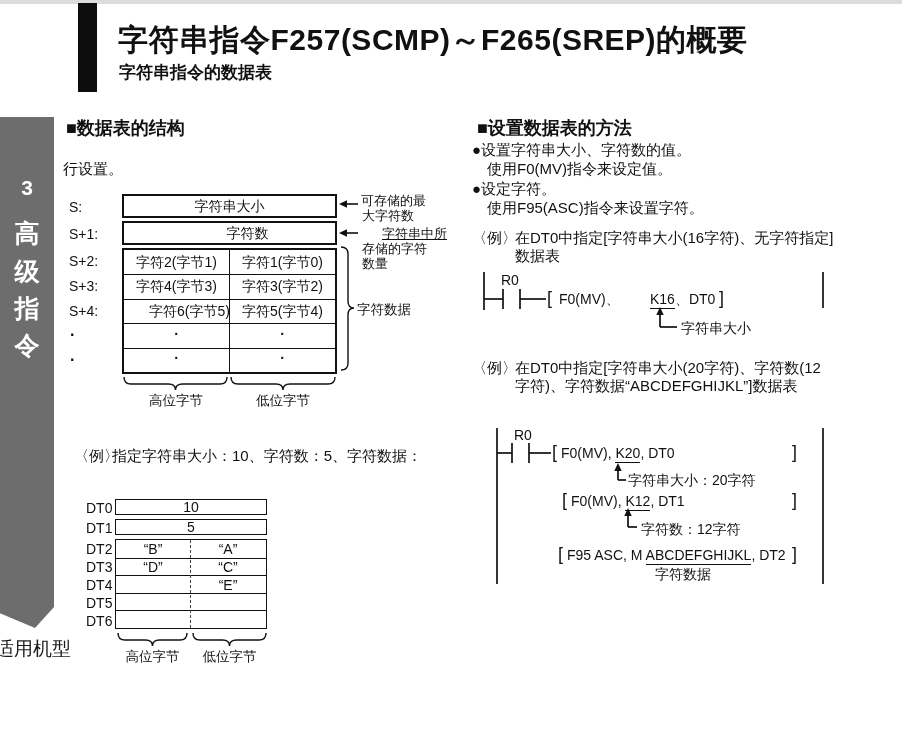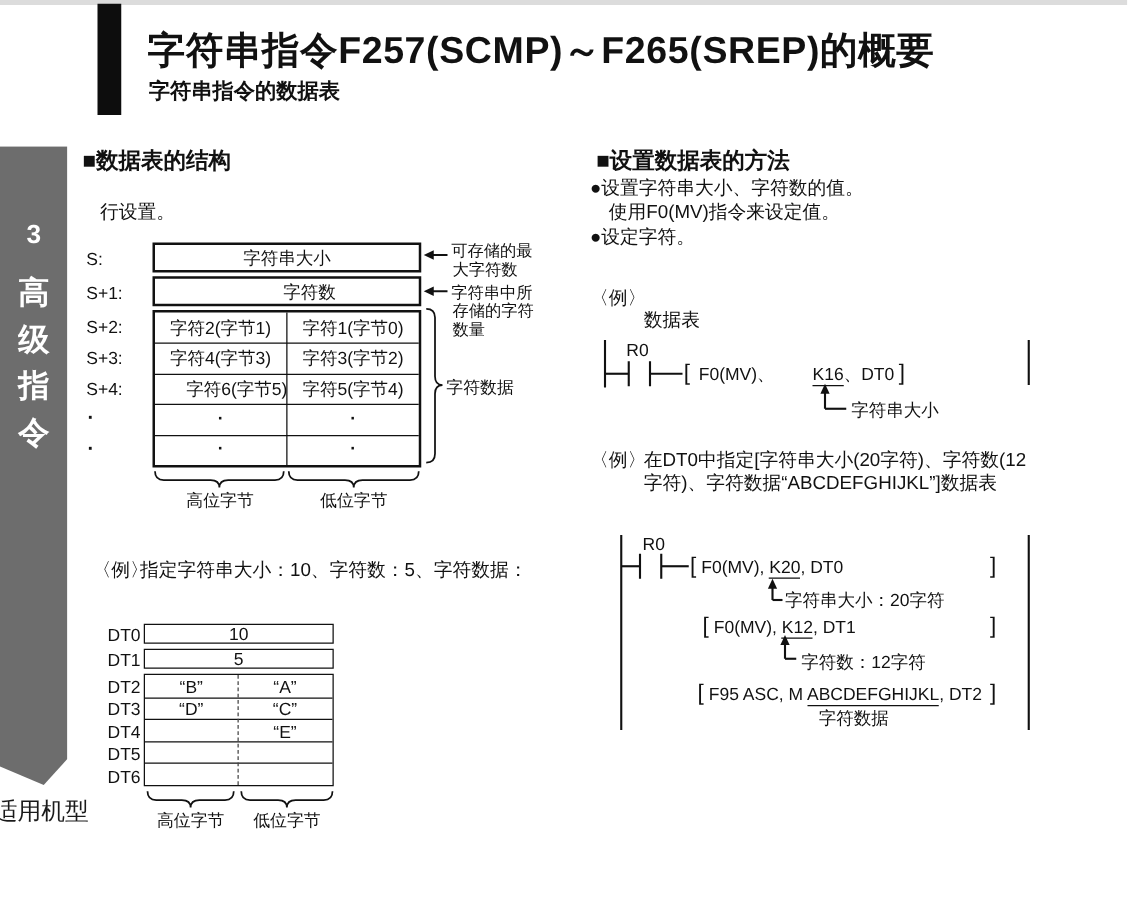--- a/index.html
+++ b/index.html
@@ -42,21 +42,21 @@
 
   <div class="sidebartab"></div>
   <div class="abs sbtext" style="top:176px;font-size:21px;">3</div>
   <div class="abs sbtext" style="top:217px;font-size:25px;">高</div>
   <div class="abs sbtext" style="top:255px;font-size:25px;">级</div>
   <div class="abs sbtext" style="top:292px;font-size:25px;">指</div>
   <div class="abs sbtext" style="top:329px;font-size:25px;">令</div>
   <div class="abs footerlabel">适用机型</div>
 
   <div class="abs h2" style="left:66px;top:116px;">■数据表的结构</div>
-  <div class="abs body15" style="left:80px;top:160px;">行设置。</div>
+  <div class="abs body15" style="left:63px;top:160px;">行设置。</div>
 
   <div class="abs" style="left:69px;top:199px;font-size:14px;">S:</div>
   <div class="abs" style="left:69px;top:226px;font-size:14px;">S+1:</div>
   <div class="abs" style="left:69px;top:253px;font-size:14px;">S+2:</div>
   <div class="abs" style="left:69px;top:278px;font-size:14px;">S+3:</div>
   <div class="abs" style="left:69px;top:303px;font-size:14px;">S+4:</div>
   <div class="abs" style="left:70px;top:326px;font-size:16px;font-weight:bold;">·</div>
   <div class="abs" style="left:70px;top:351px;font-size:16px;font-weight:bold;">·</div>
 
   <div class="box" style="left:122px;top:194px;width:211px;height:20px;">
@@ -78,21 +78,21 @@
     <div class="cell abs" style="left:0;top:53px;width:105px;padding-left:13px;">字符6(字节5)</div>
     <div class="cell abs" style="left:106px;top:53px;width:105px;">字符5(字节4)</div>
     <div class="cell abs" style="left:0;top:76px;width:105px;font-weight:bold;">·</div>
     <div class="cell abs" style="left:106px;top:76px;width:105px;font-weight:bold;">·</div>
     <div class="cell abs" style="left:0;top:100px;width:105px;font-weight:bold;">·</div>
     <div class="cell abs" style="left:106px;top:100px;width:105px;font-weight:bold;">·</div>
   </div>
 
   <div class="abs ann" style="left:361px;top:192px;">可存储的最</div>
   <div class="abs ann" style="left:362px;top:207px;">大字符数</div>
-  <div class="abs ann" style="left:361px;top:225px;">字符串中所</div>
+  <div class="abs ann" style="left:382px;top:225px;text-decoration:underline;">字符串中所</div>
   <div class="abs ann" style="left:362px;top:240px;">存储的字符</div>
   <div class="abs ann" style="left:362px;top:255px;">数量</div>
   <div class="abs bracelabel" style="left:357px;top:301px;">字符数据</div>
   <div class="abs bracelabel" style="left:124px;top:392px;width:104px;text-align:center;">高位字节</div>
   <div class="abs bracelabel" style="left:231px;top:392px;width:104px;text-align:center;">低位字节</div>
 
   <div class="abs body15" style="left:74px;top:447px;">〈例〉</div>
   <div class="abs body15" style="left:112px;top:447px;">指定字符串大小：10、字符数：5、字符数据：</div>
 
   <div class="abs" style="left:86px;top:500px;font-size:14px;">DT0</div>
@@ -122,22 +122,24 @@
     <div class="cell abs" style="left:0;top:37px;width:74px;"></div>
     <div class="cell abs" style="left:75px;top:37px;width:74px;">“E”</div>
   </div>
   <div class="abs bracelabel" style="left:118px;top:648px;width:69px;text-align:center;">高位字节</div>
   <div class="abs bracelabel" style="left:193px;top:648px;width:73px;text-align:center;">低位字节</div>
 
   <div class="abs body15" style="left:472px;top:141px;">●设置字符串大小、字符数的值。</div>
   <div class="abs h2" style="left:477px;top:116px;">■设置数据表的方法</div>
   <div class="abs body15" style="left:487px;top:160px;">使用F0(MV)指令来设定值。</div>
   <div class="abs body15" style="left:472px;top:180px;">●设定字符。</div>
+  <div class="abs body15" style="left:487px;top:199px;">使用F95(ASC)指令来设置字符。</div>
 
   <div class="abs body15" style="left:472px;top:229px;">〈例〉</div>
+  <div class="abs body15" style="left:515px;top:229px;">在DT0中指定[字符串大小(16字符)、无字符指定]</div>
   <div class="abs body15" style="left:515px;top:247px;">数据表</div>
 
   <div class="abs lad" style="left:501px;top:272px;">R0</div>
   <div class="abs brk" style="left:547px;top:288px;">[</div>
   <div class="abs lad" style="left:559px;top:291px;">F0(MV)、</div>
   <div class="abs lad" style="left:650px;top:291px;"><span class="u">K16</span><span>、DT0</span></div>
   <div class="abs brk" style="left:719px;top:288px;">]</div>
   <div class="abs lad" style="left:681px;top:320px;">字符串大小</div>
 
   <div class="abs body15" style="left:472px;top:359px;">〈例〉</div>

